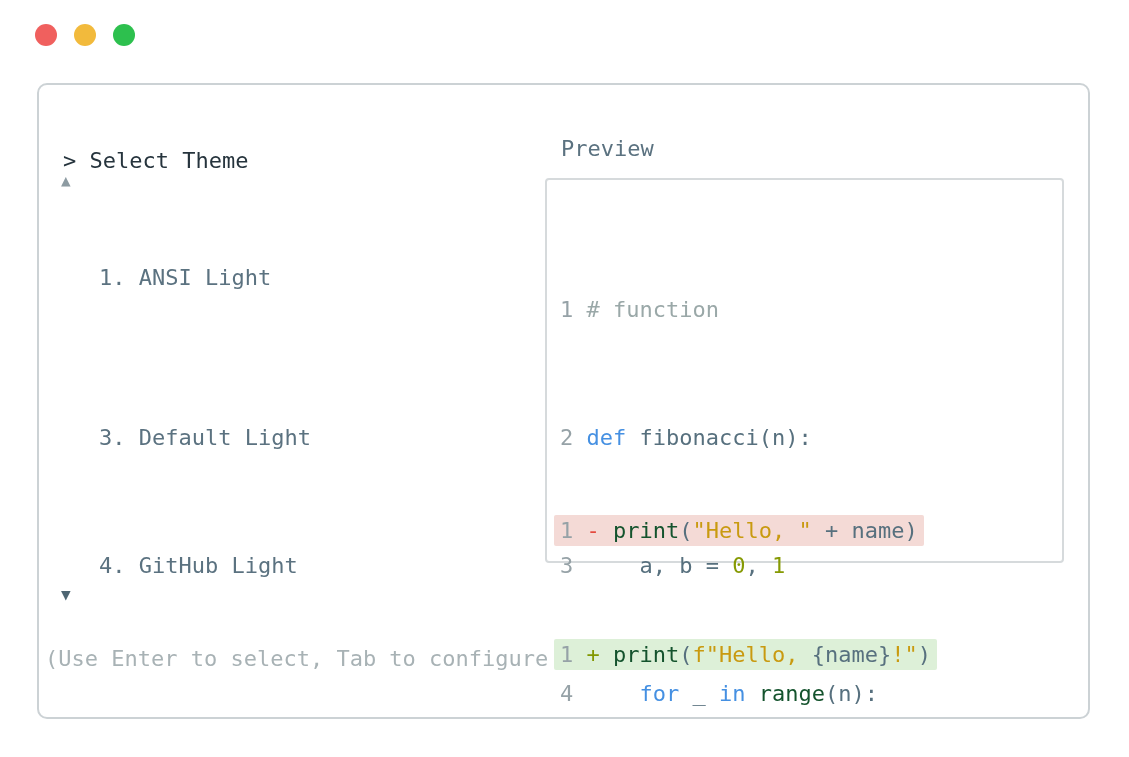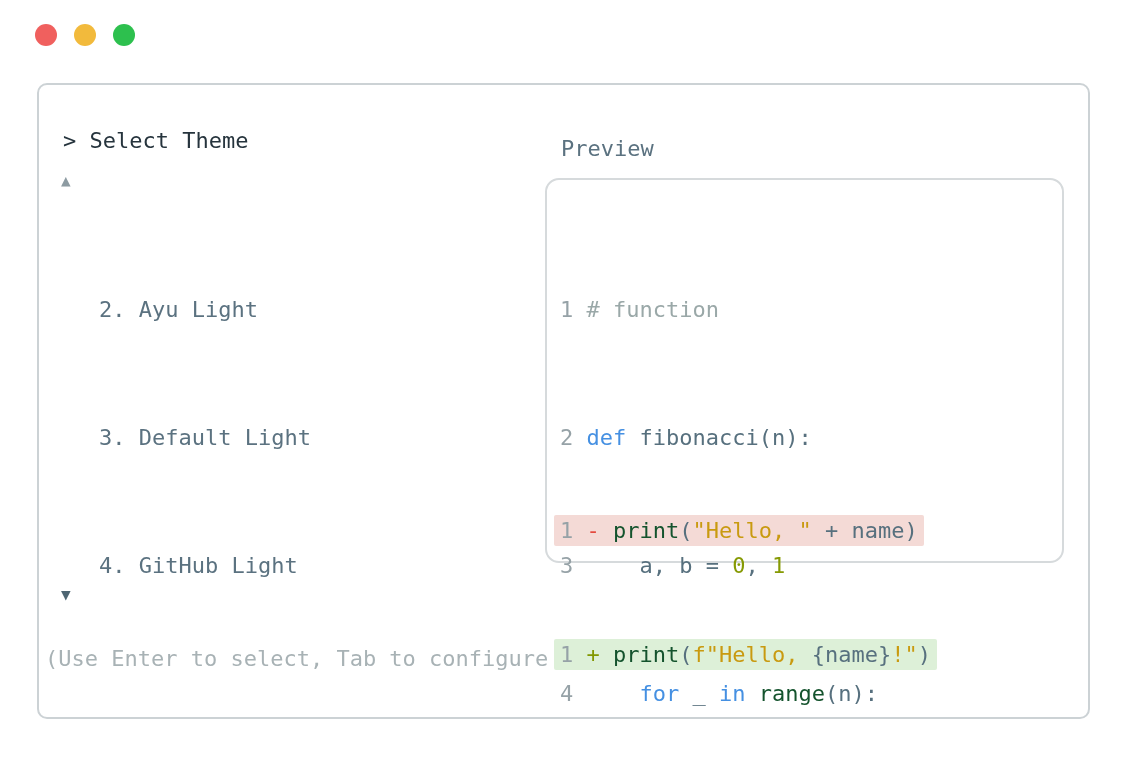--- a/index.html
+++ b/index.html
@@ -7,32 +7,32 @@
           font-family:"DejaVu Sans Mono","Liberation Mono",monospace;}
   
   .traffic{position:absolute;left:35px;top:24px;display:flex;gap:17px;}
   .dot{width:22px;height:22px;border-radius:50%;}
   .dot.red{background:#f0605e;}
   .dot.yellow{background:#f2ba3c;}
   .dot.green{background:#2dc04e;}
   
   .window{position:absolute;left:37px;top:83px;width:1053px;height:636px;background:#fff;
           border:2px solid #ccd2d5;border-radius:10px;box-sizing:border-box;}
-  .hdr{position:absolute;left:24px;top:40px;font-size:22px;line-height:32px;color:#26343d;white-space:pre;text-align:right;}
+  .hdr{position:absolute;left:24px;top:60px;font-size:22px;line-height:32px;color:#26343d;white-space:pre;text-align:right;}
   .arrow{position:absolute;left:22px;font-size:16px;line-height:16px;}
   .arrow.up{top:88px;color:#8d9ba2;}
   .arrow.down{top:502px;color:#4e6673;}
   .list{position:absolute;left:7px;top:113px;font-size:22px;line-height:32px;white-space:pre;color:#5b7280;}
   .trow{height:32px;}
   .trow .tdim{color:#a8b2b5;}
   .hint{position:absolute;left:6px;top:558px;font-size:22px;line-height:32px;color:#a8b2b5;white-space:pre;}
   
   .preview-label{position:absolute;left:500px;top:48px;font-size:22px;line-height:32px;color:#5b7280;margin-left:22px;}
   .preview-box{position:absolute;left:506px;top:93px;width:519px;height:385px;
-               border:2px solid #d6dadc;border-radius:14px;box-sizing:border-box;background:#fff;}
+               border:2px solid #d6dadc;border-radius:4px;box-sizing:border-box;background:#fff;}
   .codewrap{position:absolute;left:13px;top:50px;font-size:22px;line-height:32px;white-space:pre;color:#57707e;}
   .diffwrap{position:absolute;left:7px;top:273px;font-size:22px;line-height:31px;white-space:pre;color:#57707e;}
   .linenum{color:#96a2a7;}
   .tok-code{color:#57707e;margin-top:26px;}
   .tok-kw{color:#4590e2;text-align:center;}
   .tok-fn{color:#14532d;}
   .tok-num{color:#869a04;}
   .tok-str{color:#c99a10;}
   .tok-comment{color:#9aa8a8;}
   .dline{height:31px;}
@@ -53,22 +53,22 @@
     <span class="dot green"></span>
   </div>
 
   <div class="window">
 
     <div class="hdr"><span>&gt;</span><span> </span><span>Select Theme</span></div>
 
     <div class="arrow up">▲</div>
 
     <div class="list" id="theme-list">
+  <div class="trow"><span class="marker">  </span><span class="tnum">  1. </span><span class="tname">ANSI Light</span><span class="tdim"></span></div>
 
-  <div class="trow"><span class="marker">  </span><span class="tnum">  2. </span><span class="tname">Ayu Light</span><span class="tdim"></span></div>
 
   <div class="trow"><span class="marker">  </span><span class="tnum">  3. </span><span class="tname">Default Light</span><span class="tdim"></span></div>
 
   <div class="trow"><span class="marker">  </span><span class="tnum">  4. </span><span class="tname">GitHub Light</span><span class="tdim"></span></div>
 
   
 
   
 
   

